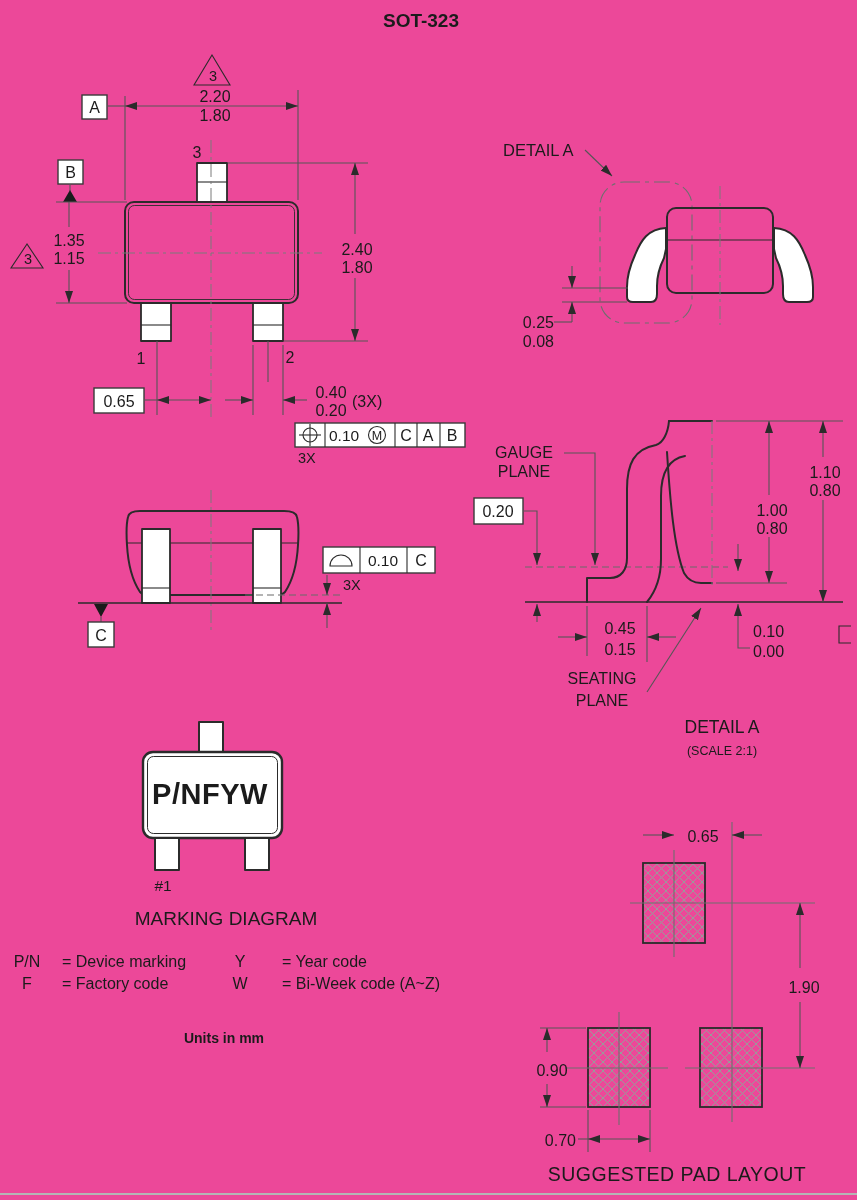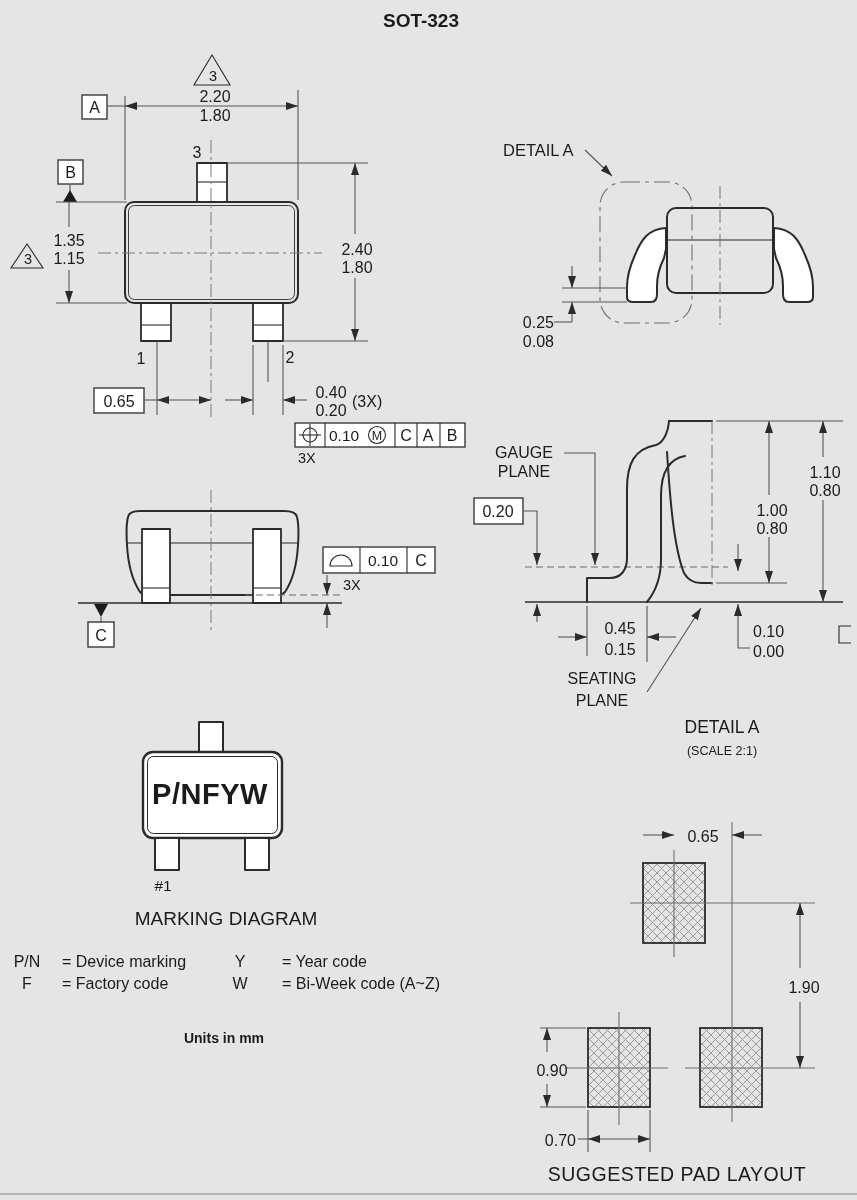--- a/index.html
+++ b/index.html
@@ -1,16 +1,16 @@
 <!DOCTYPE html>
 <html><head>
 <meta charset="utf-8">
 <style>
   html,body { margin:0; padding:0; background:#ffffff; }
-  #stage { width:857px; height:1200px; position:relative; background:#e5e5e5; }
+  #stage { width:857px; height:1200px; position:relative; background:#ec4899; }
   svg { display:block; }
   .obj  { stroke:#2b2b2b; stroke-width:2; fill:none; stroke-linejoin:round; stroke-linecap:round; }
   .objw { stroke:#2b2b2b; stroke-width:2; fill:#ffffff; stroke-linejoin:round; stroke-linecap:round; }
   .thin { stroke:#2b2b2b; stroke-width:1.1; fill:none; }
   .dim  { stroke:#565656; stroke-width:1.1; fill:none; }
   .cl   { stroke:#7a7a7a; stroke-width:1; stroke-dasharray:13 4 3 4; fill:none; }
   .phan { stroke:#6f6f6f; stroke-width:1.1; stroke-dasharray:16 5 4 5; fill:none; }
   .dash { stroke:#6a6a6a; stroke-width:1.1; stroke-dasharray:7 4; fill:none; }
   .box  { stroke:#3a3a3a; stroke-width:1.4; fill:#ffffff; }
   .fillk{ fill:#1b1b1b; stroke:none; }

